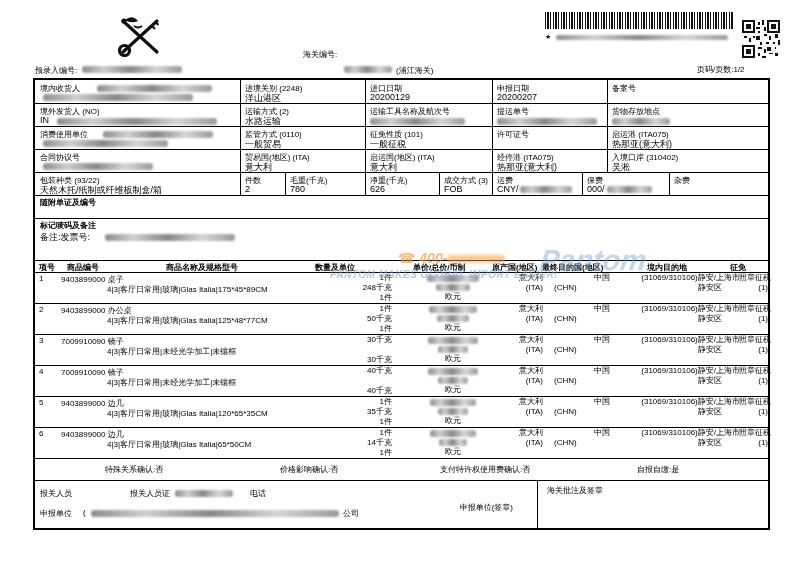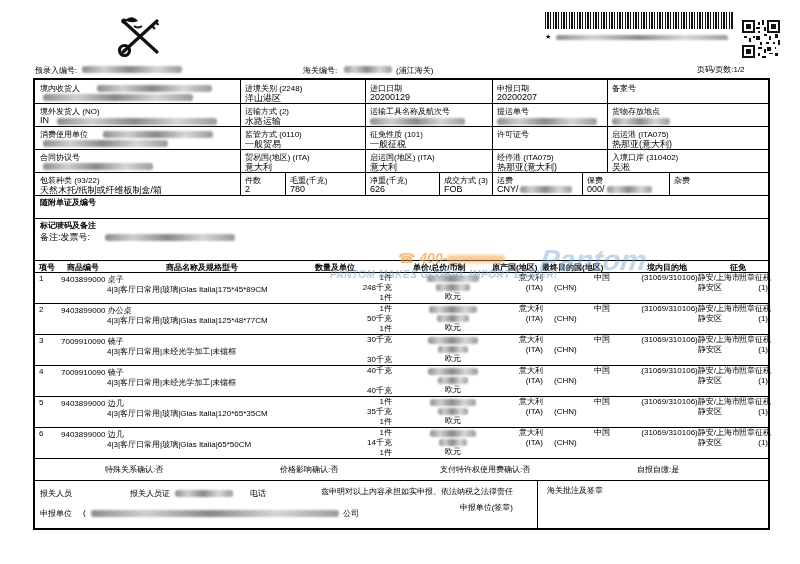--- a/index.html
+++ b/index.html
@@ -102,21 +102,21 @@
         <rect x="18" y="15" width="1" height="1"></rect>
         <rect x="9" y="18" width="1" height="2"></rect>
       <rect x="11" y="20" width="2" height="1"></rect>
         <rect x="15" y="18" width="2" height="1"></rect>
         <rect x="18" y="18" width="2" height="2"></rect>
     </g>
   </svg>
 
   <span class="lbl" style="left:35px;top:65px">预录入编号:</span>
   <i class="redact abs" style="left:82px;top:66px;width:100px"></i>
-  <span class="lbl" style="left:303px;top:65px">海关编号:</span>
+  <span class="lbl" style="left:303px;top:49px">海关编号:</span>
   <i class="redact abs" style="left:344px;top:66px;width:48px"></i>
   <span class="lbl" style="left:396px;top:65px">(浦江海关)</span>
   <span class="lbl" style="left:697px;top:64px">页码/页数:1/2</span>
 
   <div class="form">
 
     <div class="hline" style="top:23px"></div>
       <div class="hline" style="top:46px"></div>
     <div class="hline" style="top:69px"></div>
       <div class="hline" style="top:92px"></div>
@@ -417,21 +417,20 @@
 
     <span class="lbl" style="left:70px;top:384px">特殊关系确认:否</span>
     <span class="lbl" style="left:245px;top:384px">价格影响确认:否</span>
     <span class="lbl" style="left:405px;top:384px">支付特许权使用费确认:否</span>
     <span class="lbl" style="left:602px;top:384px">自报自缴:是</span>
 
     <span class="lbl" style="left:5px;top:408px">报关人员</span>
     <span class="lbl" style="left:95px;top:408px">报关人员证</span>
     <i class="redact abs" style="left:140px;top:410px;width:58px"></i>
     <span class="lbl" style="left:215px;top:408px">电话</span>
-    <span class="lbl" style="left:250px;top:406px;width:228px;text-align:right">兹申明对以上内容承担如实申报、依法纳税之法律责任</span>
     <span class="lbl" style="left:380px;top:422px;width:98px;text-align:right">申报单位(签章)</span>
     <span class="lbl" style="left:5px;top:428px">申报单位</span>
     <span class="lbl" style="left:48px;top:428px">(</span>
     <i class="redact abs" style="left:56px;top:430px;width:248px"></i>
     <span class="lbl" style="left:308px;top:428px">公司</span>
     <span class="lbl" style="left:512px;top:405px">海关批注及签章</span>
   </div>
 
   <div class="wm wm-phone"><span>☎ 400-</span><i class="redact-o"></i></div>
   <div class="wm wm-en">PANTOM MAKES GLOBAL IMPORT EASIER!</div>

